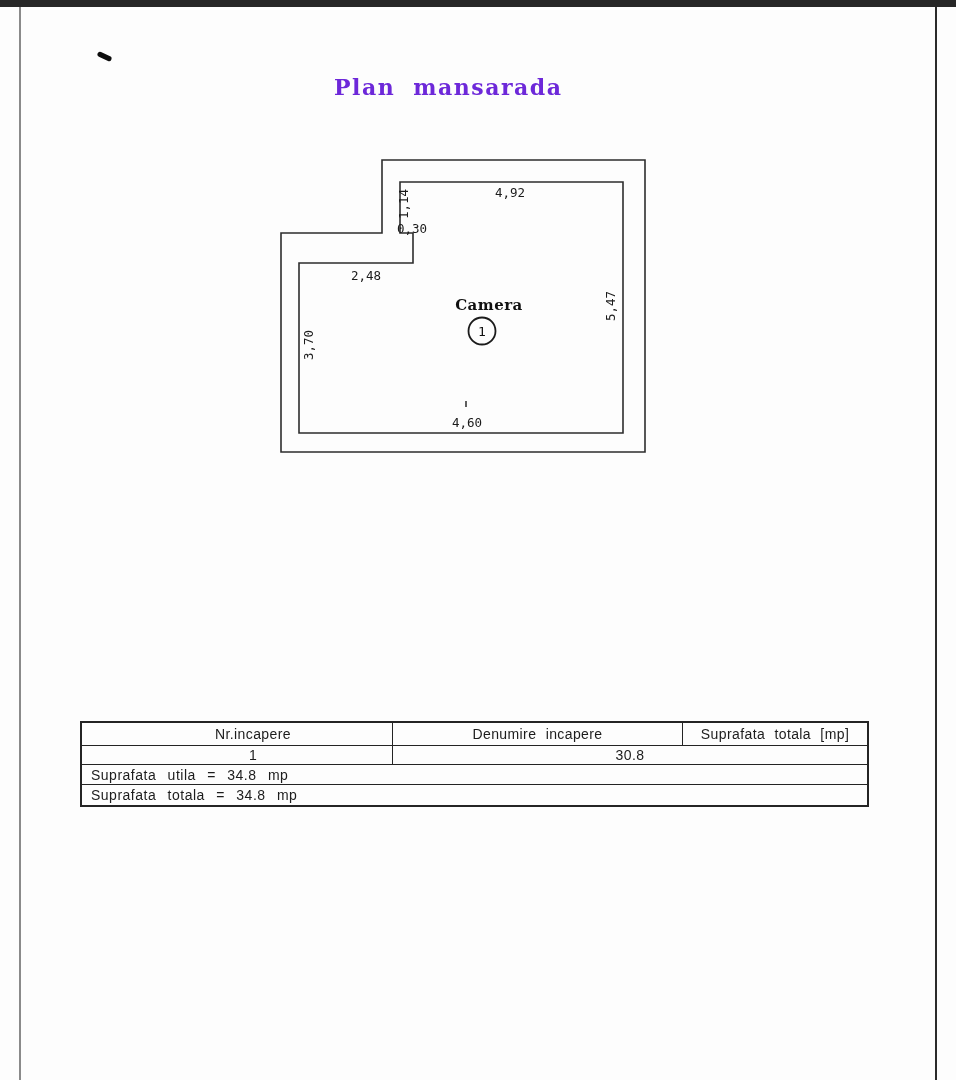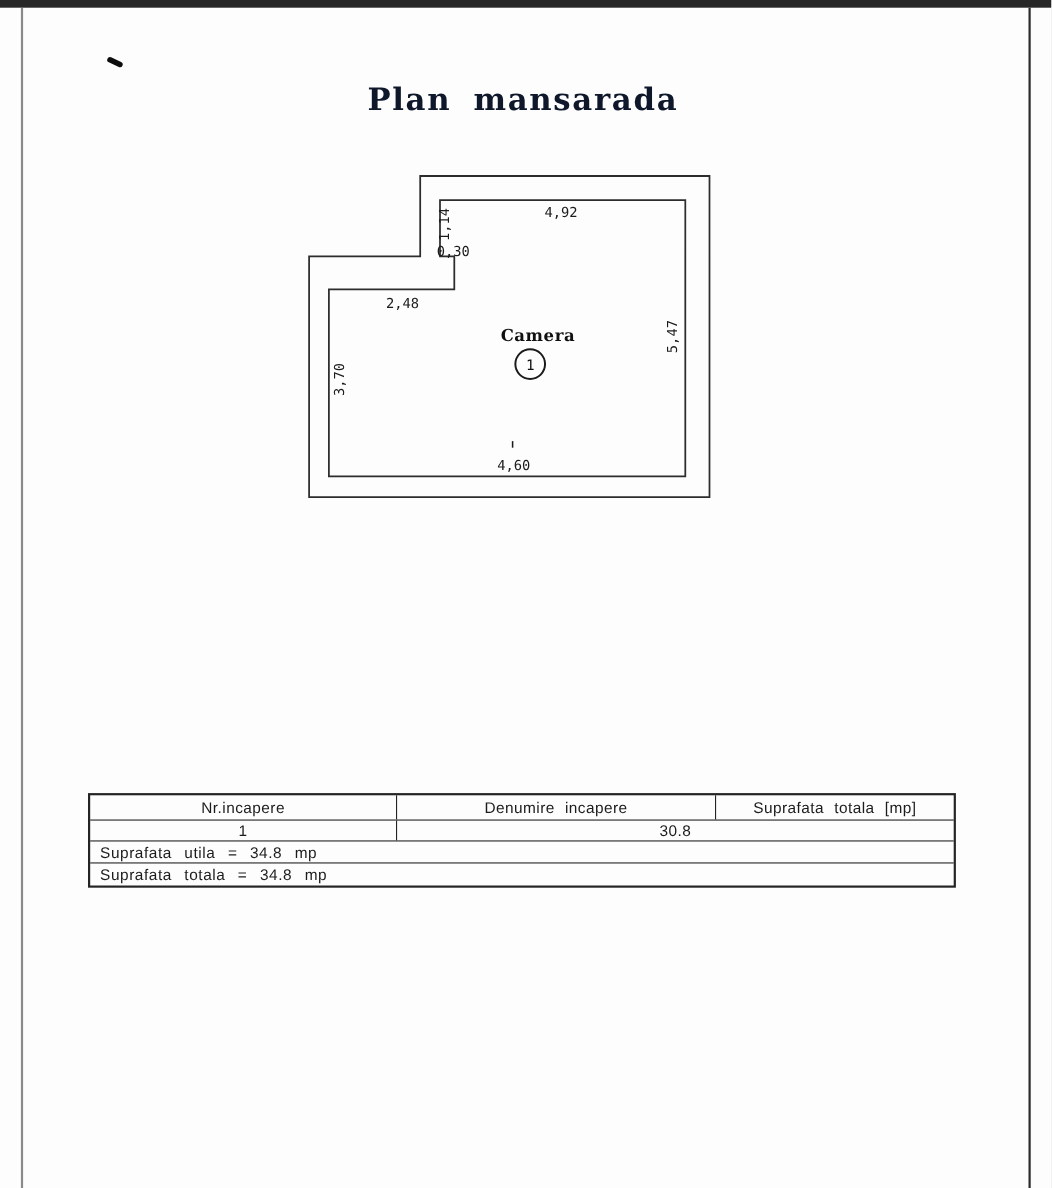--- a/index.html
+++ b/index.html
@@ -24,21 +24,21 @@
     background:#2b2b2b;
   }
   .pen-mark {
     position:absolute; left:97px; top:54px; width:15px; height:5px;
     background:#0d0d0d; border-radius:3px;
     transform:rotate(25deg);
   }
   .page-title {
     position:absolute; left:334px; top:74px;
     font-family:"DejaVu Serif", serif;
-    font-weight:bold; font-size:28px; color:#0f172a;
+    font-weight:bold; font-size:22px; color:#6d28d9;
     letter-spacing:1.5px; word-spacing:9px;
     white-space:nowrap;
   }
   .floor-plan {
     position:absolute; left:260px; top:145px;
     width:400px; height:320px;
   }
   .floor-plan .dim {
     font-family:"DejaVu Sans Mono", monospace;
     font-size:12.5px; fill:#1b1b1b;
@@ -53,21 +53,21 @@
     font-size:13px; fill:#101010;
   }
   
   .plan-table {
     position:absolute; left:80px; top:721px; width:789px;
     border:2px solid #242424;
     color:#1c1c1c;
     font-size:14px;
     background:transparent;
   }
-  .pt-row { display:flex; align-items:center; }
+  .pt-row { display:flex; align-items:center;padding-left:32px; }
   .pt-row.bordered { border-bottom:1.6px solid #242424; }
   .pt-head { height:23px; }
   .pt-data { height:19px; }
   .pt-span { height:20px; padding-left:9px; }
   .pt-cell {
     height:100%;
     display:flex; align-items:center; justify-content:center;
     letter-spacing:.4px; word-spacing:5px;
     white-space:nowrap; overflow:hidden;
   }

